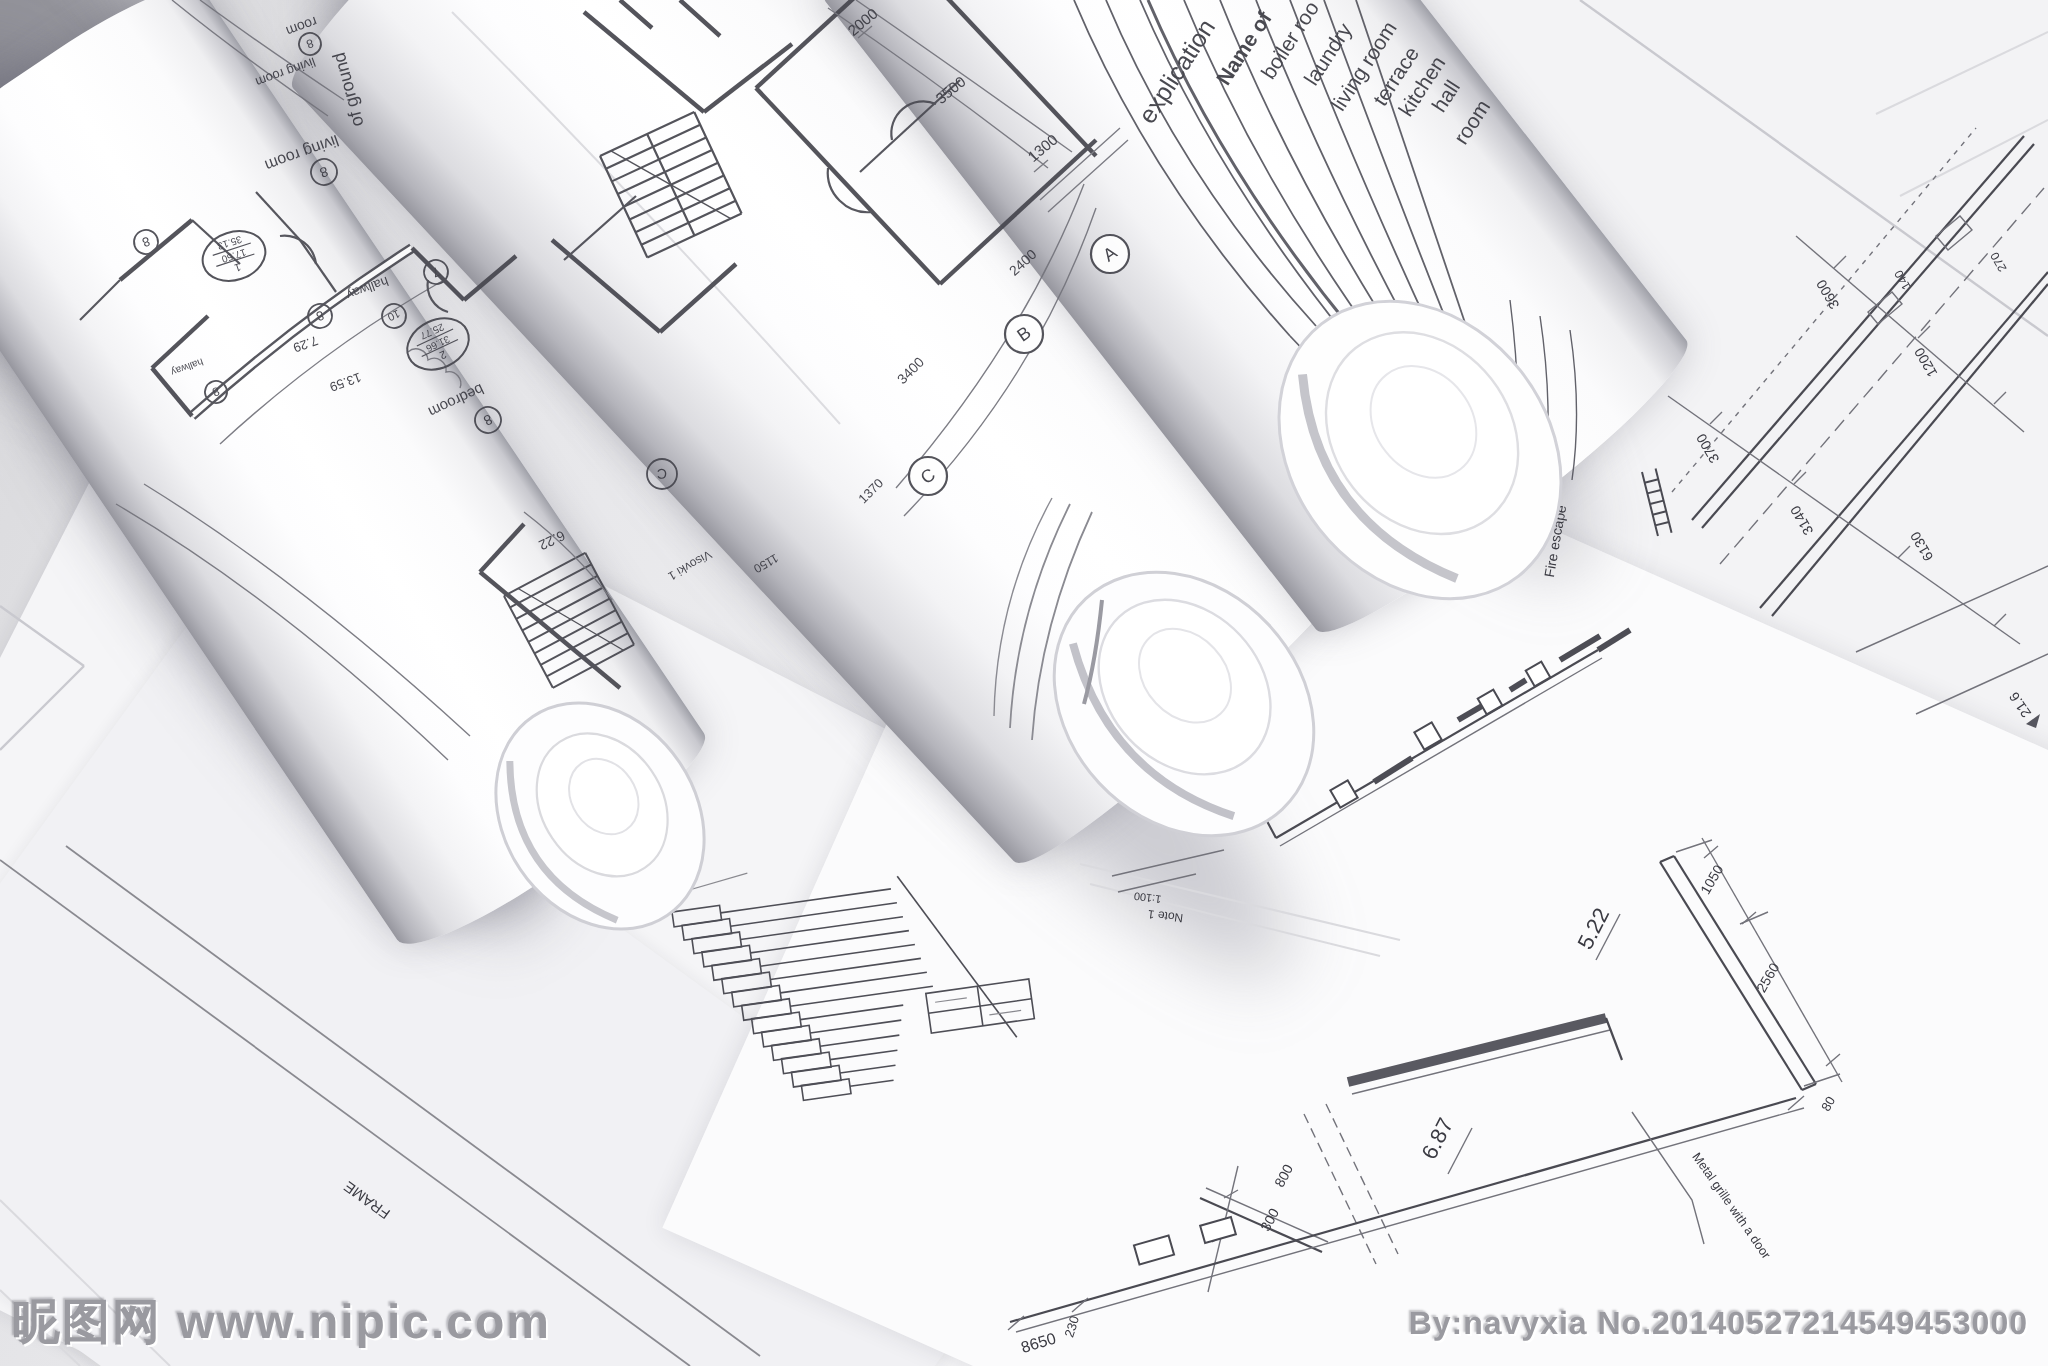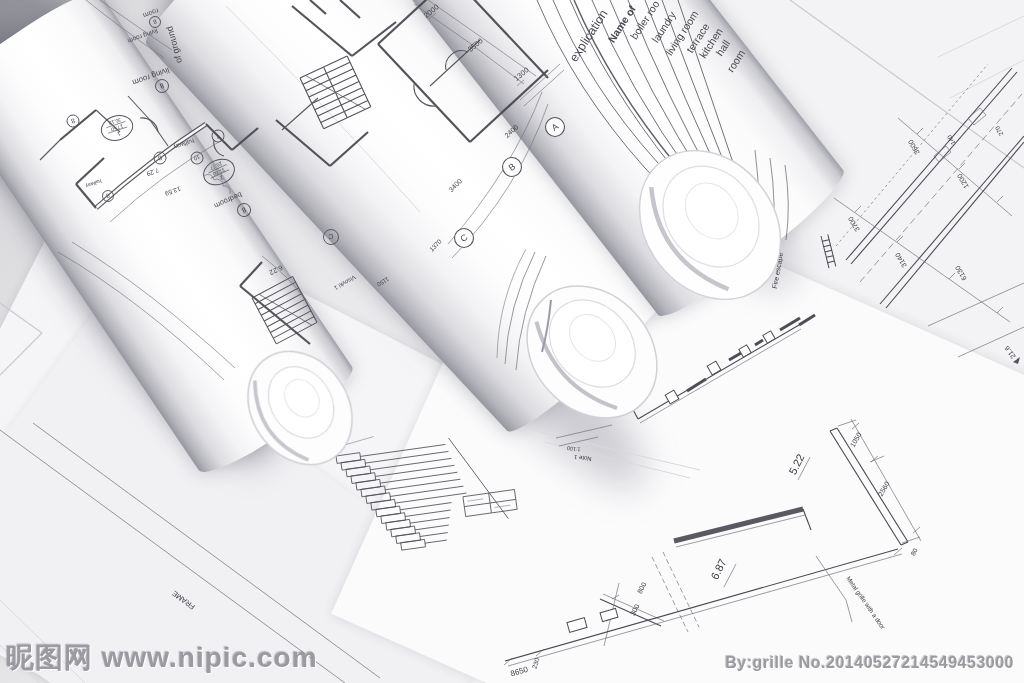--- a/index.html
+++ b/index.html
@@ -30,21 +30,21 @@
   .roll-left{left:-90px;top:140px;width:480px;height:185px;transform:rotate(56deg);}
   svg.art{position:absolute;left:0;top:0;pointer-events:none;}
   svg .ln{stroke:#4a4a52;fill:none;stroke-width:1.1px;}
   svg .ln2{stroke:#46464e;fill:none;stroke-width:2.2px;}
   svg .thin{stroke:#73737b;fill:none;stroke-width:.7px;}
   svg .edge{stroke:#c9c9cf;fill:none;stroke-width:1.2px;}
   svg .edge2{stroke:#dadade;fill:none;stroke-width:1px;}
   svg .txt{fill:#3a3a42;text-anchor:middle;}
   svg .bold{font-weight:bold;}
   .wm{position:absolute;font-weight:bold;color:#9a9aa0;text-shadow:1px 1px 0 rgba(255,255,255,.95),-1px -1px 1px rgba(60,60,70,.3);}
-  .wm-left{left:6px;bottom:6px;font-size:28px;letter-spacing:1px;}
+  .wm-left{left:6px;bottom:6px;font-size:24px;letter-spacing:1px;}
   .wm-right{right:10px;bottom:11px;font-size:16px;letter-spacing:.5px;}
 </style>
 </head>
 <body>
 
 <div id="stage">
 
   <div class="sheet sheet-right-big"></div>
   <div class="sheet sheet-bottom-left"></div>
   <div class="sheet sheet-bottom-left2"></div>
@@ -437,15 +437,15 @@
         <path d="M526,249 Q498,300 497,358" stroke-width=".7"></path>
         <path d="M551,300 Q548,330 542,352" stroke="#9a9aa2" stroke-width="2"></path>
       </g>
     </g>
   </svg>
 
   <div class="wm wm-left">
     <span>昵图网</span>
     <span>www.nipic.com</span>
   </div>
-  <div class="wm wm-right">By:grille  No.20140527214549453000</div>
+  <div class="wm wm-right">By:navyxia  No.20140527214549453000</div>
 
 </div>
 
 </body></html>

